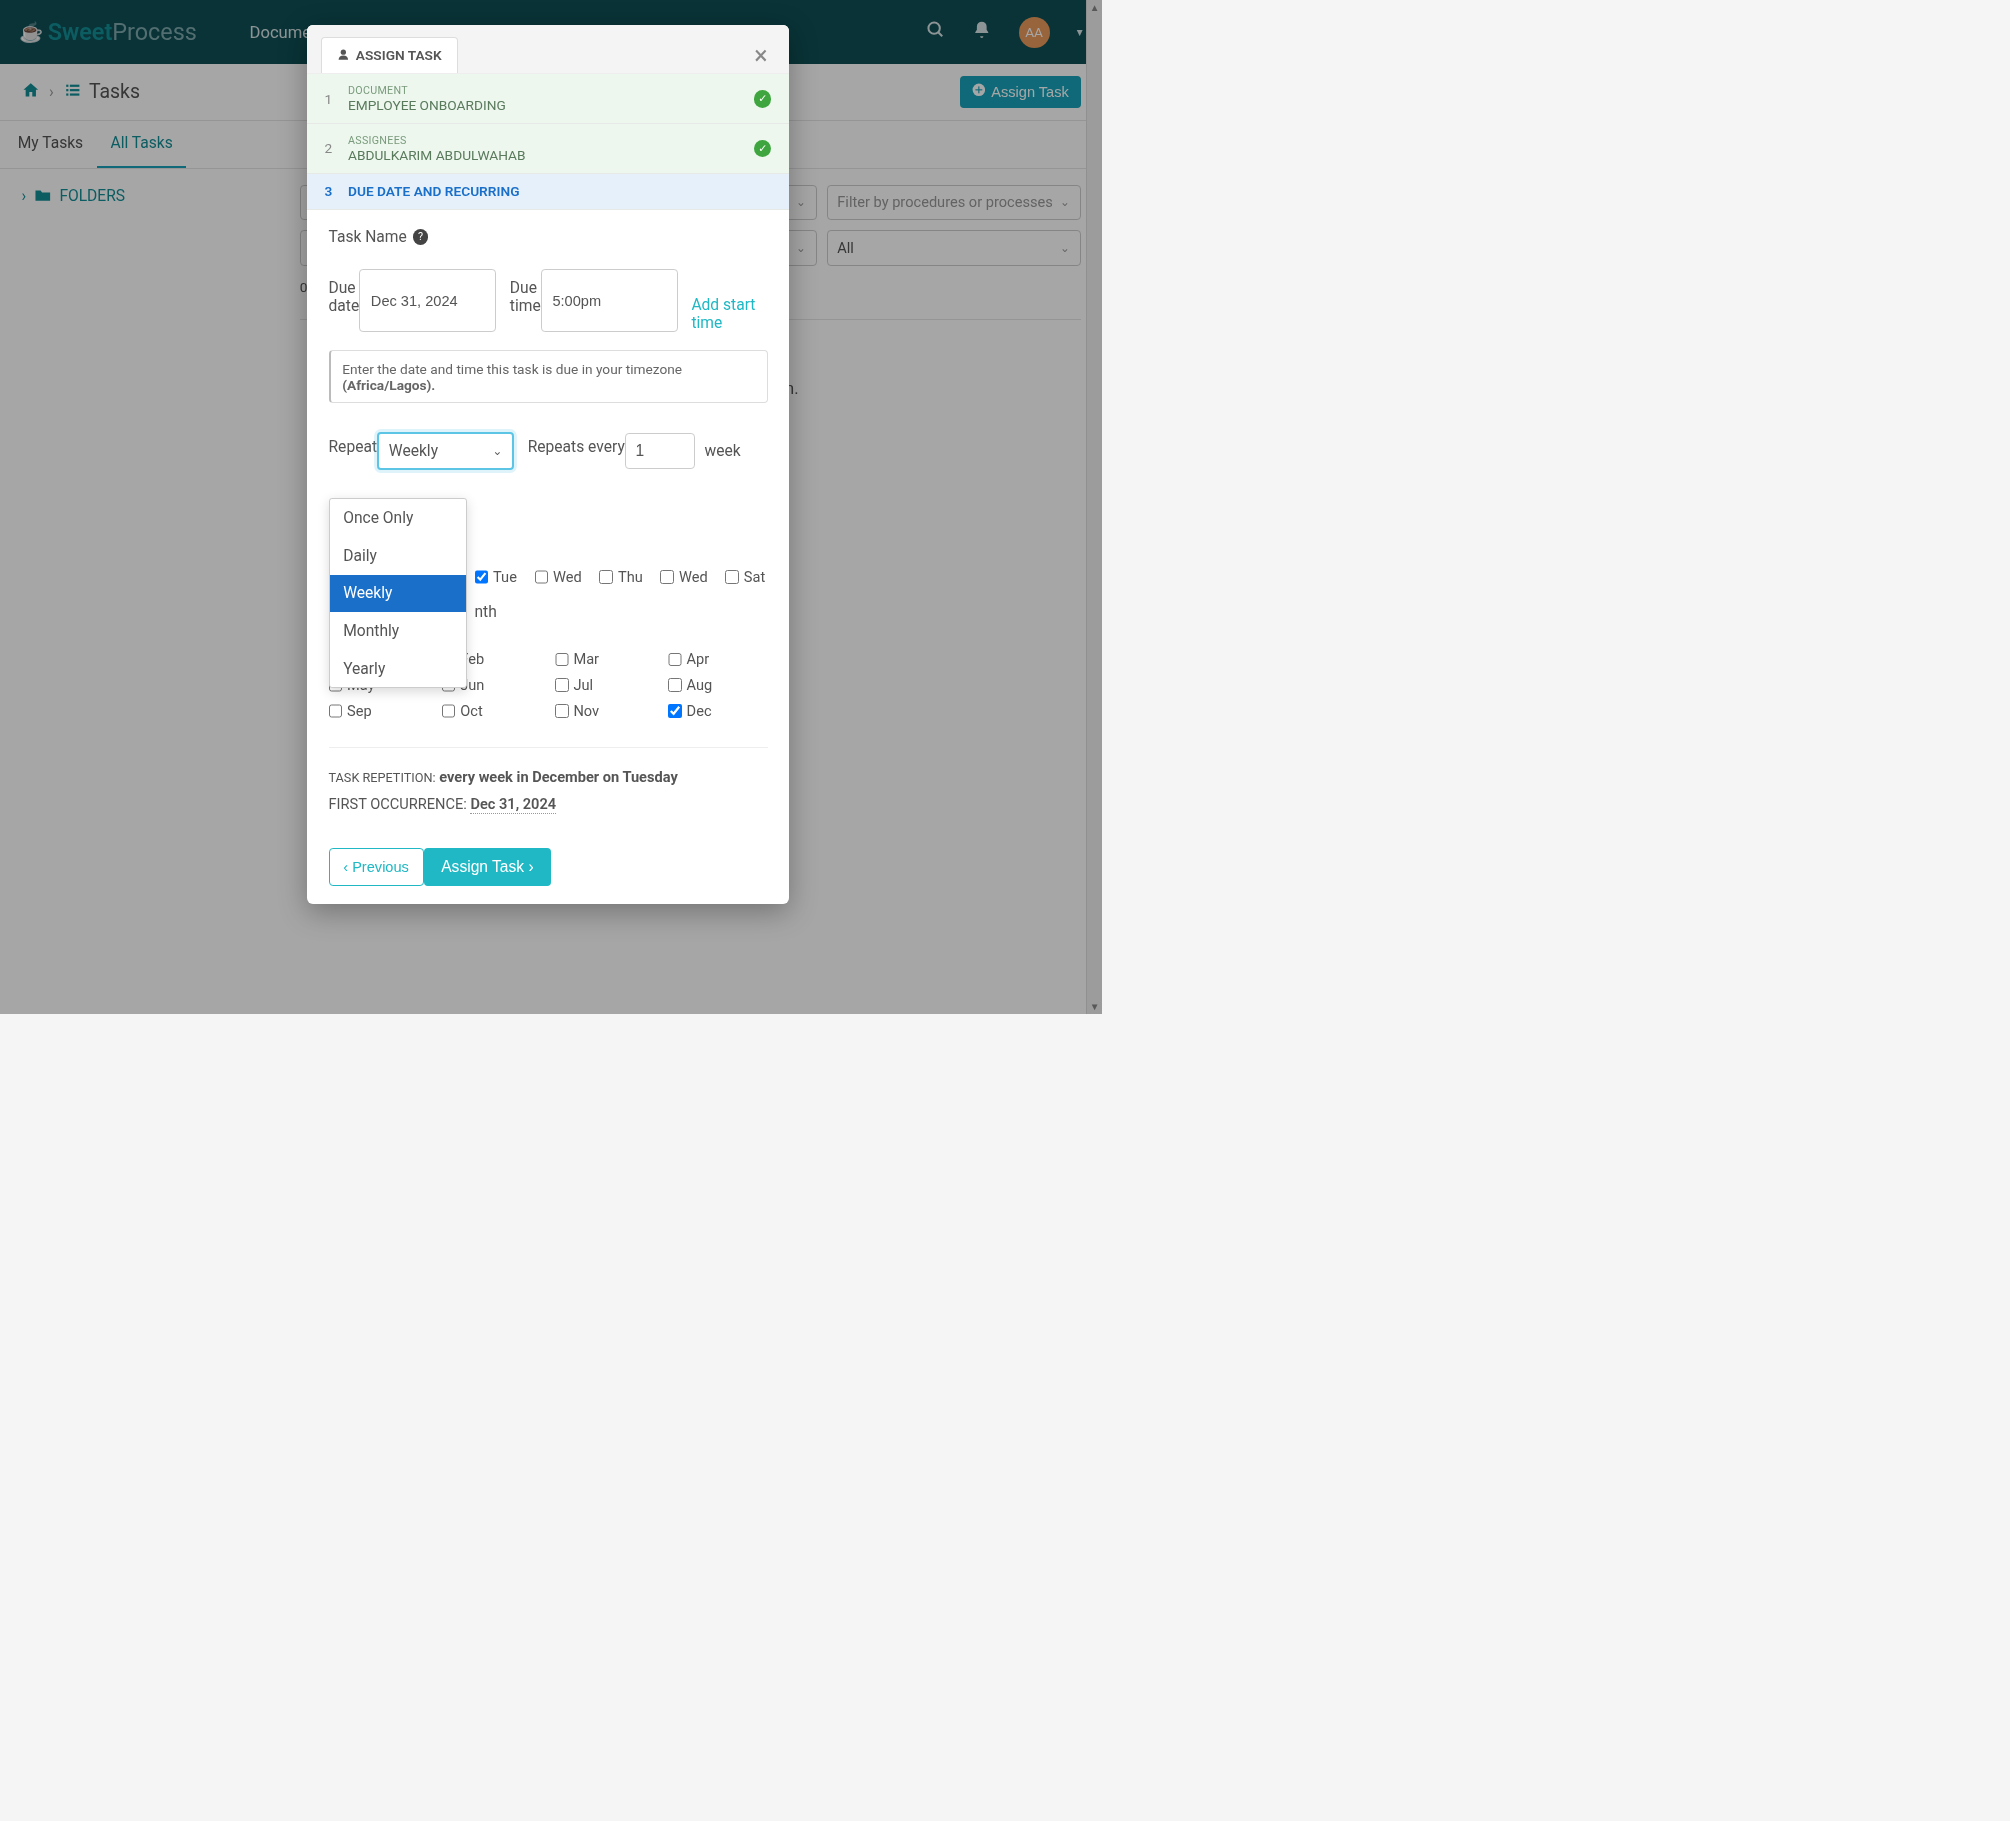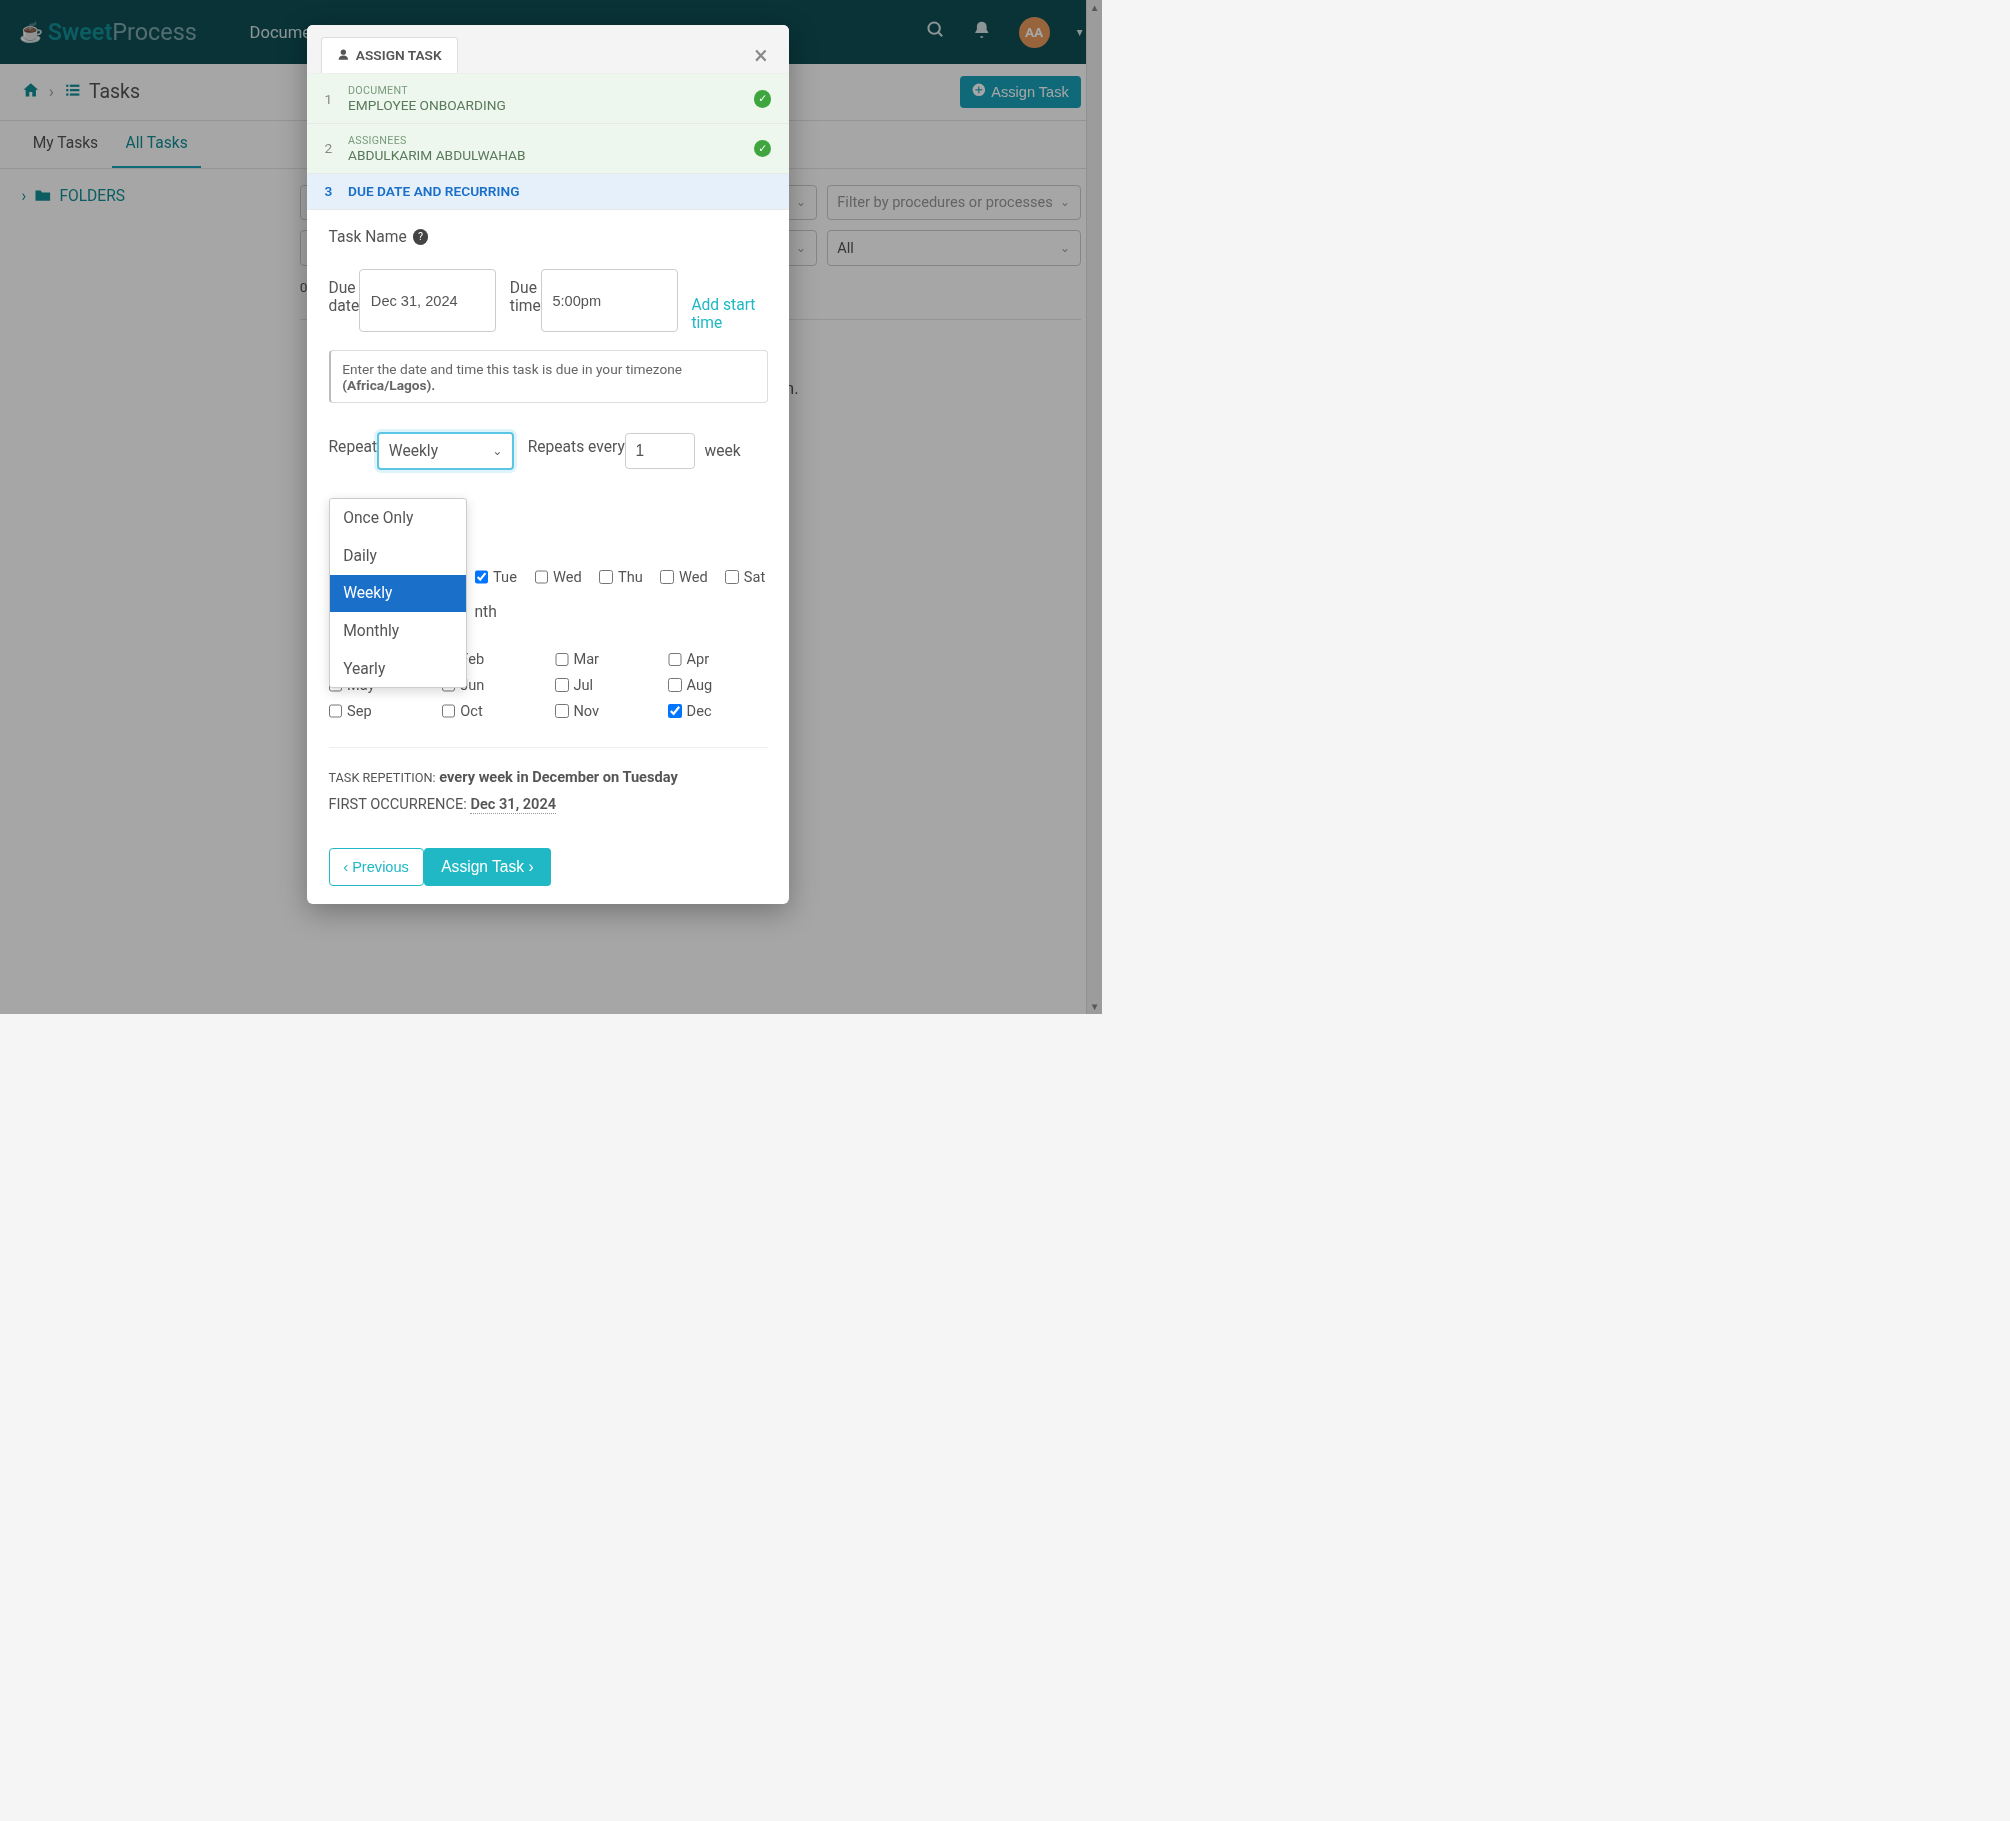--- a/index.html
+++ b/index.html
@@ -33,21 +33,21 @@
 .logo .cup { margin-right: 3.9px; font-size: 19.5px; }
 .logo .bold { font-weight: 600; color: #138f97; }
 .logo .light { color: #7fa9ad; }
 .nav-items { margin-left: 39px; display: flex; }
 .nav-item { color: #d8e4e5; font-size: 16.6px; padding: 0 13.7px; }
 .nav-right { margin-left: auto; display: flex; align-items: center; gap: 27px; }
 .nav-icon { color: #d8e4e5; font-size: 19.5px; }
 .avatar {
   width: 31px; height: 31px; border-radius: 50%;
   background: #e89a5c; color: #fff; display: flex;
-  align-items: center; justify-content: center; font-size: 13.7px; font-weight: 700;
+  align-items: center; justify-content: center; font-size: 13.7px; font-weight: 400;
 }
 
 .breadcrumb-bar {
   padding: 11.7px 21.5px;
   display: flex;
   align-items: center;
   background: #fff;
   border-bottom: 1px solid #e5e5e5;
 }
 .bc-home { color: #138f97; }
@@ -58,21 +58,21 @@
   margin-left: auto;
   background: #17a2b8;
   color: #fff;
   border: none;
   padding: 7.8px 11.7px;
   border-radius: 3.9px;
   font-size: 14.6px;
   display: flex; align-items: center; gap: 5.9px;
 }
 
-.tabs-bar { display: flex; padding: 0 19px; border-bottom: 1px solid #e5e5e5; background: #fff; }
+.tabs-bar { display: flex; padding: 0 4px; border-bottom: 1px solid #e5e5e5; background: #fff; }
 .tab { padding: 13.7px 13.7px; color: #555; font-size: 15.6px; border-bottom: 2.9px solid transparent; }
 .tab.active { color: #138f97; border-bottom-color: #17a2b8; }
 
 .content-area { display: flex; }
 .left-col { width: 293px; padding: 17.6px 21.5px; }
 .folders-btn { color: #138f97; font-size: 15.6px; display: flex; align-items: center; gap: 7.8px; }
 .main-col { flex: 1; padding: 15.6px 21.5px; }
 .filters-row { display: flex; gap: 9.8px; margin-bottom: 9.8px; }
 .filter-box {
   border: 1px solid #ccc; border-radius: 3.9px; padding: 7.8px 9.8px;

